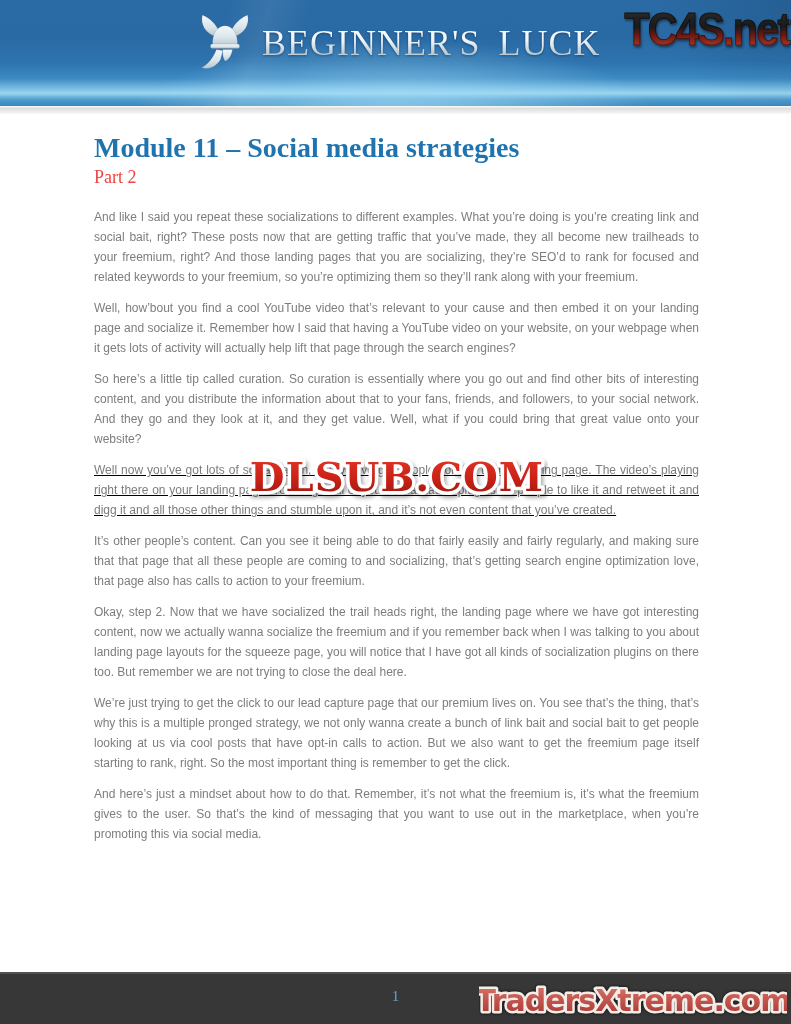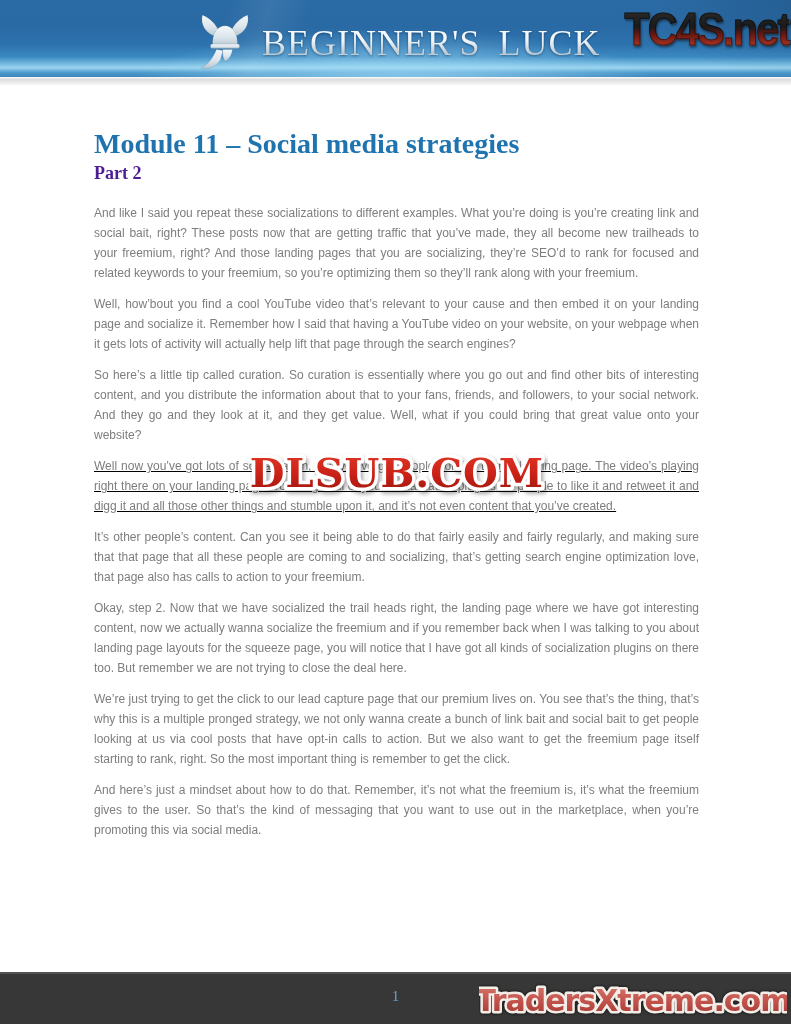--- a/index.html
+++ b/index.html
@@ -12,21 +12,21 @@
     height: 1024px;
     margin: 0 auto;
     background: #ffffff;
     overflow: hidden;
   }
 
   
   .header-banner {
     position: relative;
     width: 100%;
-    height: 77px;
+    height: 106px;
     background-image:
       radial-gradient(ellipse 55% 130% at 50% 118%, rgba(165,222,248,0.85), rgba(165,222,248,0) 62%),
       linear-gradient(180deg, #2b6ba5 0%, #2a6aa4 35%, #2d73ae 58%, #3c89c2 74%, #7cc0e4 84%, #9bd4ef 88%, #4f9cce 94%, #3b85ba 100%);
     overflow: hidden;
   }
   .header-streak {
     position: absolute;
     left: 40px; top: -60px;
     width: 420px; height: 260px;
     background: linear-gradient(115deg, transparent 42%, rgba(255,255,255,0.07) 50%, transparent 58%);
@@ -85,35 +85,35 @@
     width: 100%;
     height: 8px;
     background: linear-gradient(180deg, #fdfdfd 0%, #dedede 30%, #e9e9e9 60%, #f8f8f8 100%);
   }
 
   
   .content-page {
     position: relative;
     width: 100%;
     height: 875px;
-    padding: 43px 92px 0 94px;
+    padding: 18px 92px 0 94px;
     background: #ffffff;
   }
   .page-title {
     font-family: "Liberation Serif", serif;
     font-weight: 600;
     font-size: 28px;
     color: #1f74b0;
     line-height: 1.15;
   }
   .page-subtitle {
     font-family: "Liberation Serif", serif;
-    font-weight: 700;
+    font-weight: 400;
     font-size: 18px;
-    color: #4c1d95;
+    color: #ef4444;
     margin-top: 3px;
     margin-bottom: 19px;
   }
   .body-paragraph {
     font-family: "Liberation Sans", sans-serif;
     font-size: 12px;
     line-height: 20px;
     color: #7d7d7d;
     text-align: justify;
     margin-bottom: 11px;

